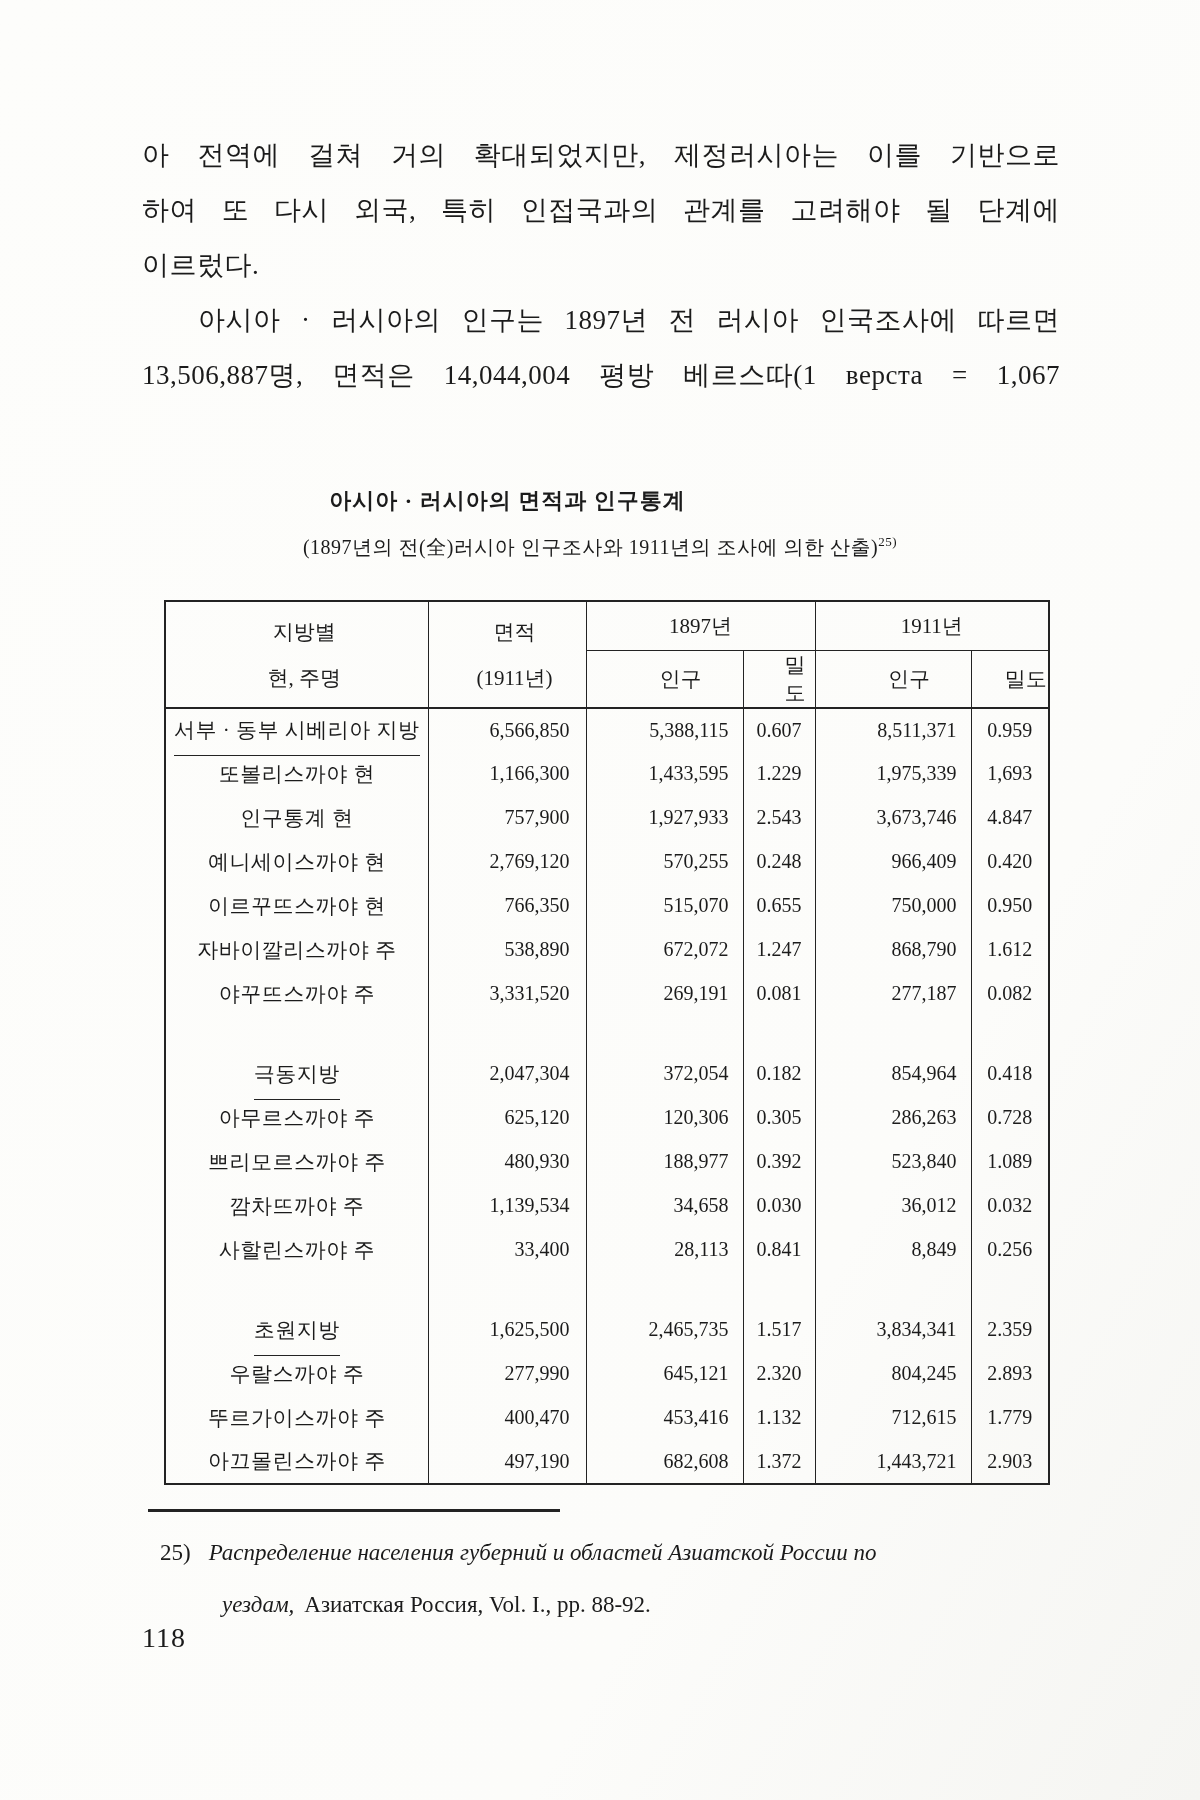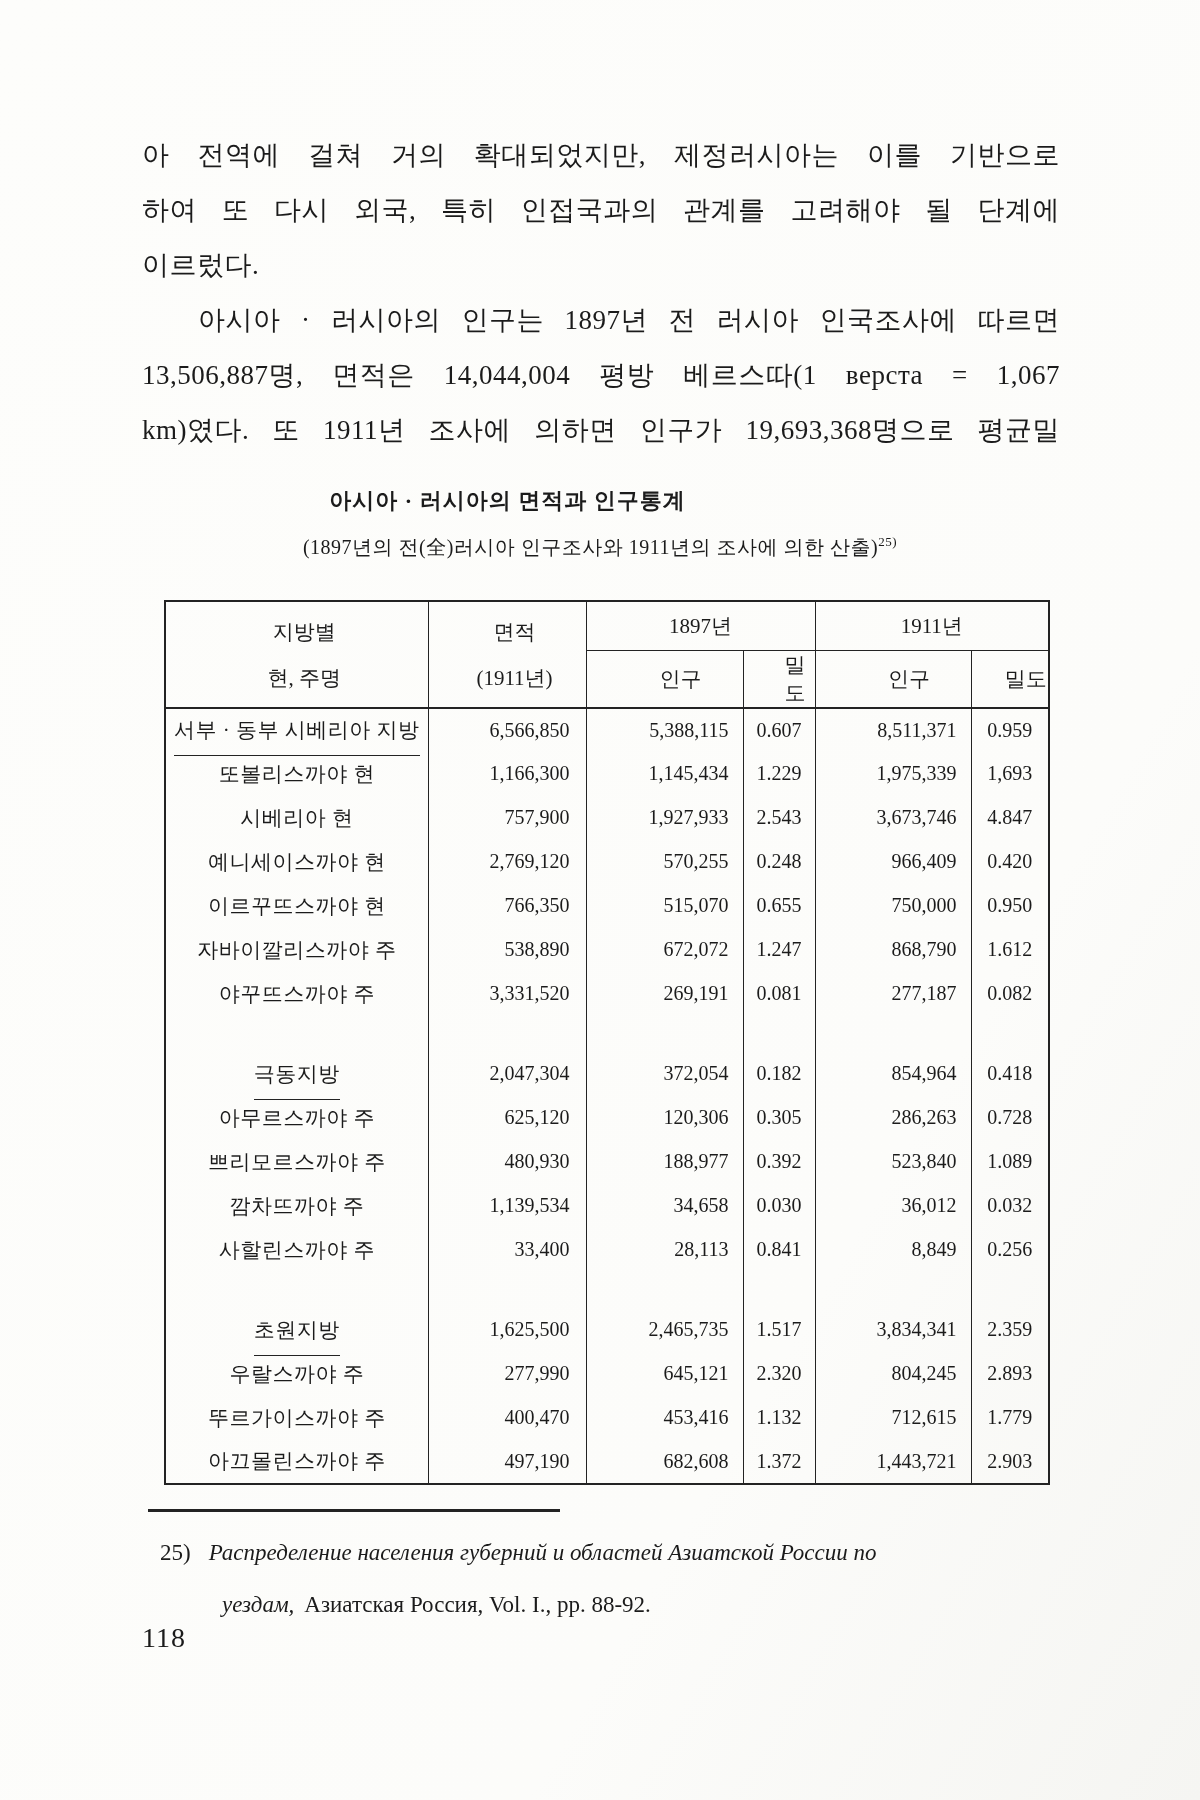--- a/index.html
+++ b/index.html
@@ -137,21 +137,20 @@
 <body>
 
 <div class="page">
 
   <div class="text-block">
     <div class="line jl">아 전역에 걸쳐 거의 확대되었지만, 제정러시아는 이를 기반으로</div>
     <div class="line jl">하여 또 다시 외국, 특히 인접국과의 관계를 고려해야 될 단계에</div>
     <div class="line">이르렀다.</div>
     <div class="line jl indent">아시아 · 러시아의 인구는 1897년 전 러시아 인국조사에 따르면</div>
     <div class="line jl">13,506,887명, 면적은 14,044,004 평방 베르스따(1 верста = 1,067</div>
-    <div class="line jl">km)였다. 또 1911년 조사에 의하면 인구가 19,693,368명으로 평균밀</div>
   </div>
 
   <div class="tbl-title-wrap">아시아 · 러시아의 면적과 인구통계</div>
 
   <div class="tbl-subtitle-wrap">
     <span>(1897년의 전(全)러시아 인구조사와 1911년의 조사에 의한 산출)</span><sup>25)</sup>
   </div>
 
   <table class="stats">
     <colgroup>
@@ -187,27 +186,27 @@
           <td class="name"><span class="u">서부 · 동부 시베리아 지방</span></td>
           <td class="area">6,566,850</td>
           <td class="pop">5,388,115</td>
           <td class="dens">0.607</td>
           <td class="pop">8,511,371</td>
           <td class="dens">0.959</td>
         </tr>
         <tr>
           <td class="name">또볼리스까야 현</td>
           <td class="area">1,166,300</td>
-          <td class="pop">1,145,434</td>
+          <td class="pop">1,433,595</td>
           <td class="dens">1.229</td>
           <td class="pop">1,975,339</td>
           <td class="dens">1,693</td>
         </tr>
         <tr>
-          <td class="name">시베리아 현</td>
+          <td class="name">인구통계 현</td>
           <td class="area">757,900</td>
           <td class="pop">1,927,933</td>
           <td class="dens">2.543</td>
           <td class="pop">3,673,746</td>
           <td class="dens">4.847</td>
         </tr>
         <tr>
           <td class="name">예니세이스까야 현</td>
           <td class="area">2,769,120</td>
           <td class="pop">570,255</td>

